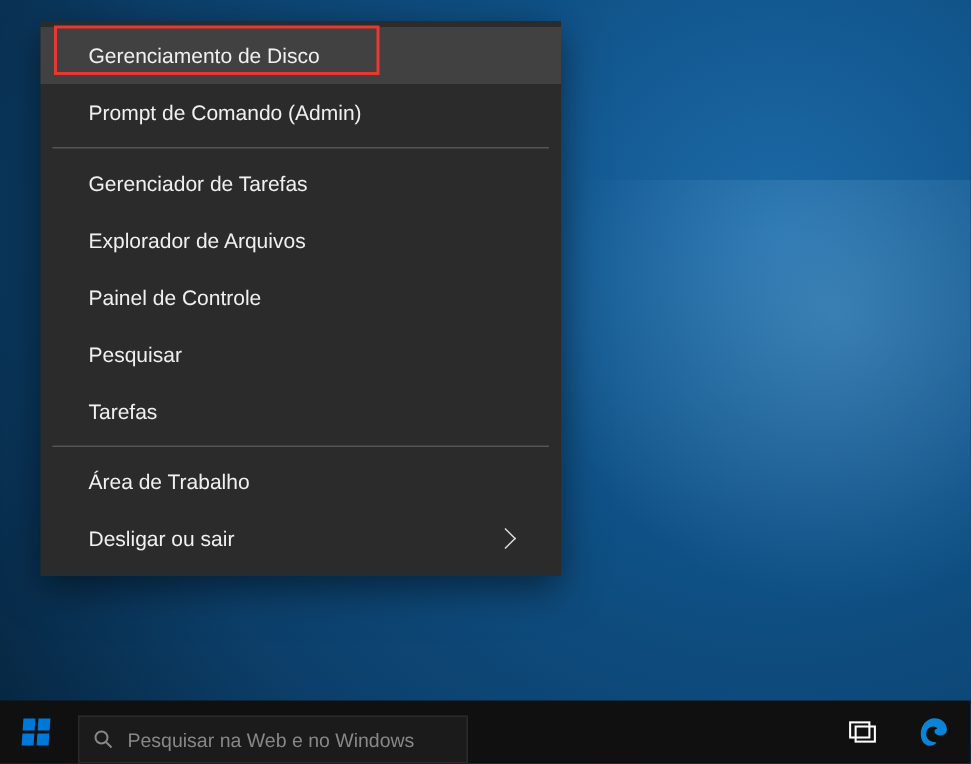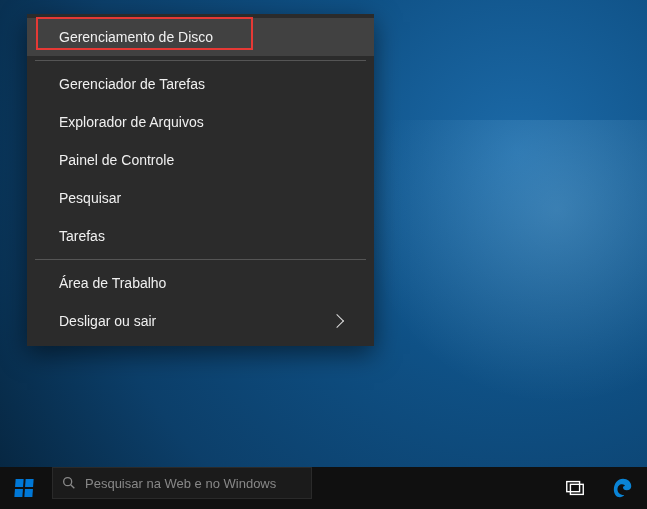--- a/index.html
+++ b/index.html
@@ -21,21 +21,21 @@
       top: 120px; right: 0; width: 300px; height: 300px;
       background: radial-gradient(circle at 70% 30%, rgba(180,230,255,0.22), rgba(0,0,0,0) 65%);
       pointer-events: none;
     }
 
     
     .taskbar {
       position: absolute;
       left: 0; right: 0; bottom: 0; height: 42px;
       background: #101010;
-      display: flex; align-items: flex-start;
+      display: flex; align-items: flex-end;
       color: #ddd;
       overflow: hidden;
     }
     .taskbar .start-btn {
       width: 48px; height: 42px;
       display: flex; align-items: center; justify-content: center;
     }
     .win-logo {
       width: 18px; height: 18px;
       display: grid; grid-template-columns: 1fr 1fr; grid-template-rows: 1fr 1fr; gap: 2px;
@@ -111,20 +111,23 @@
 
 <div class="desktop">
   <div class="desktop-shine"></div>
 </div>
 
 <div class="winx-menu">
 
   <div class="item hovered">
     <span>Gerenciamento de Disco</span>
   </div>
+  <div class="item">
+    <span>Prompt de Comando (Admin)</span>
+  </div>
 
   <div class="sep"></div>
 
   <div class="item">
     <span>Gerenciador de Tarefas</span>
   </div>
   <div class="item">
     <span>Explorador de Arquivos</span>
   </div>
   <div class="item">

